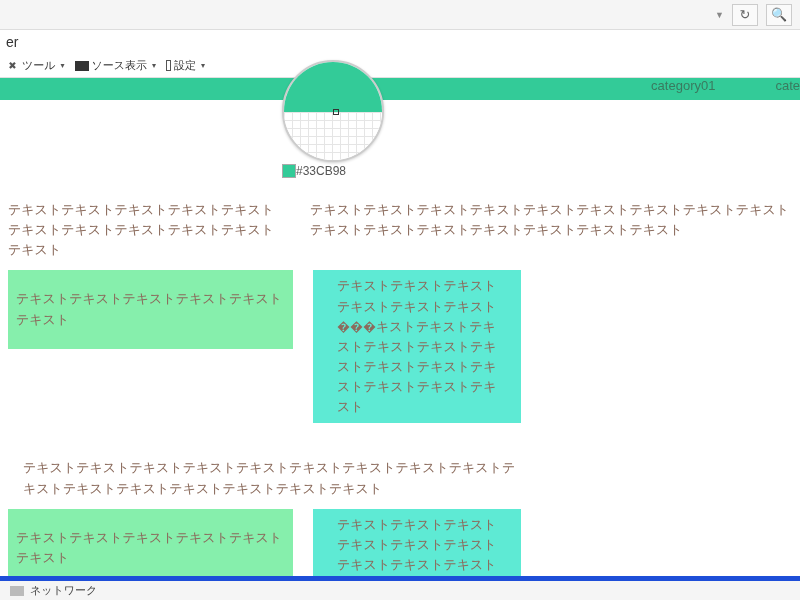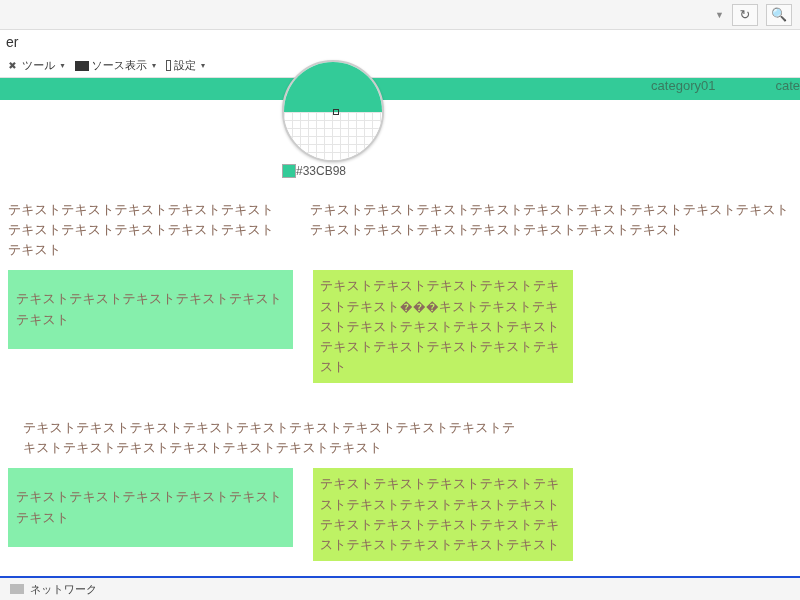--- a/index.html
+++ b/index.html
@@ -53,24 +53,24 @@
   position: absolute; left: 282px; top: 164px; width: 102px;
   display: flex; align-items: center; gap: 0; font-size: 12px; color: #555;
 }
 .swatch { width: 14px; height: 14px; background: #33cb98; border: 1px solid #aaa; }
 .content { position: absolute; left: 0; top: 200px; width: 800px; }
 .row-group { margin-bottom: 35px; }
 .row { display: flex; margin-left: 8px; }
 .cell-left { width: 290px; padding: 0 10px 0 0; font-size: 13px; line-height: 1.55; color: #8b6b5c; }
 .cell-right { width: 510px; padding: 0 0 0 15px; font-size: 13px; line-height: 1.55; color: #8b6b5c; }
 .grey-box-l { background: #86efac; padding: 19px 8px; margin-top: 10px; width: 285px; }
-.grey-box-r { background: #bef264; padding: 6px 7px; margin-top: 10px; width: 260px; }
+.grey-box-r { background: #5eead4; padding: 6px 24px; margin-top: 10px; width: 208px; }
 .bottom-bar {
   position: absolute; left: 0; right: 0; bottom: 0; height: 24px;
-  border-top: 2px solid #1d4ed8; background: #f5f5f5;
+  border-top: 5px solid #1d4ed8; background: #f5f5f5;
   display: flex; align-items: center; gap: 6px; padding: 0 10px; font-size: 11px; color: #444;
 }
 .bottom-bar .net-ico { width: 14px; height: 10px; background: #bbb; }
 </style>
 </head>
 <body>
 
 <div class="browser-top">
   <span class="tri">▼</span>
   <div class="btn">

